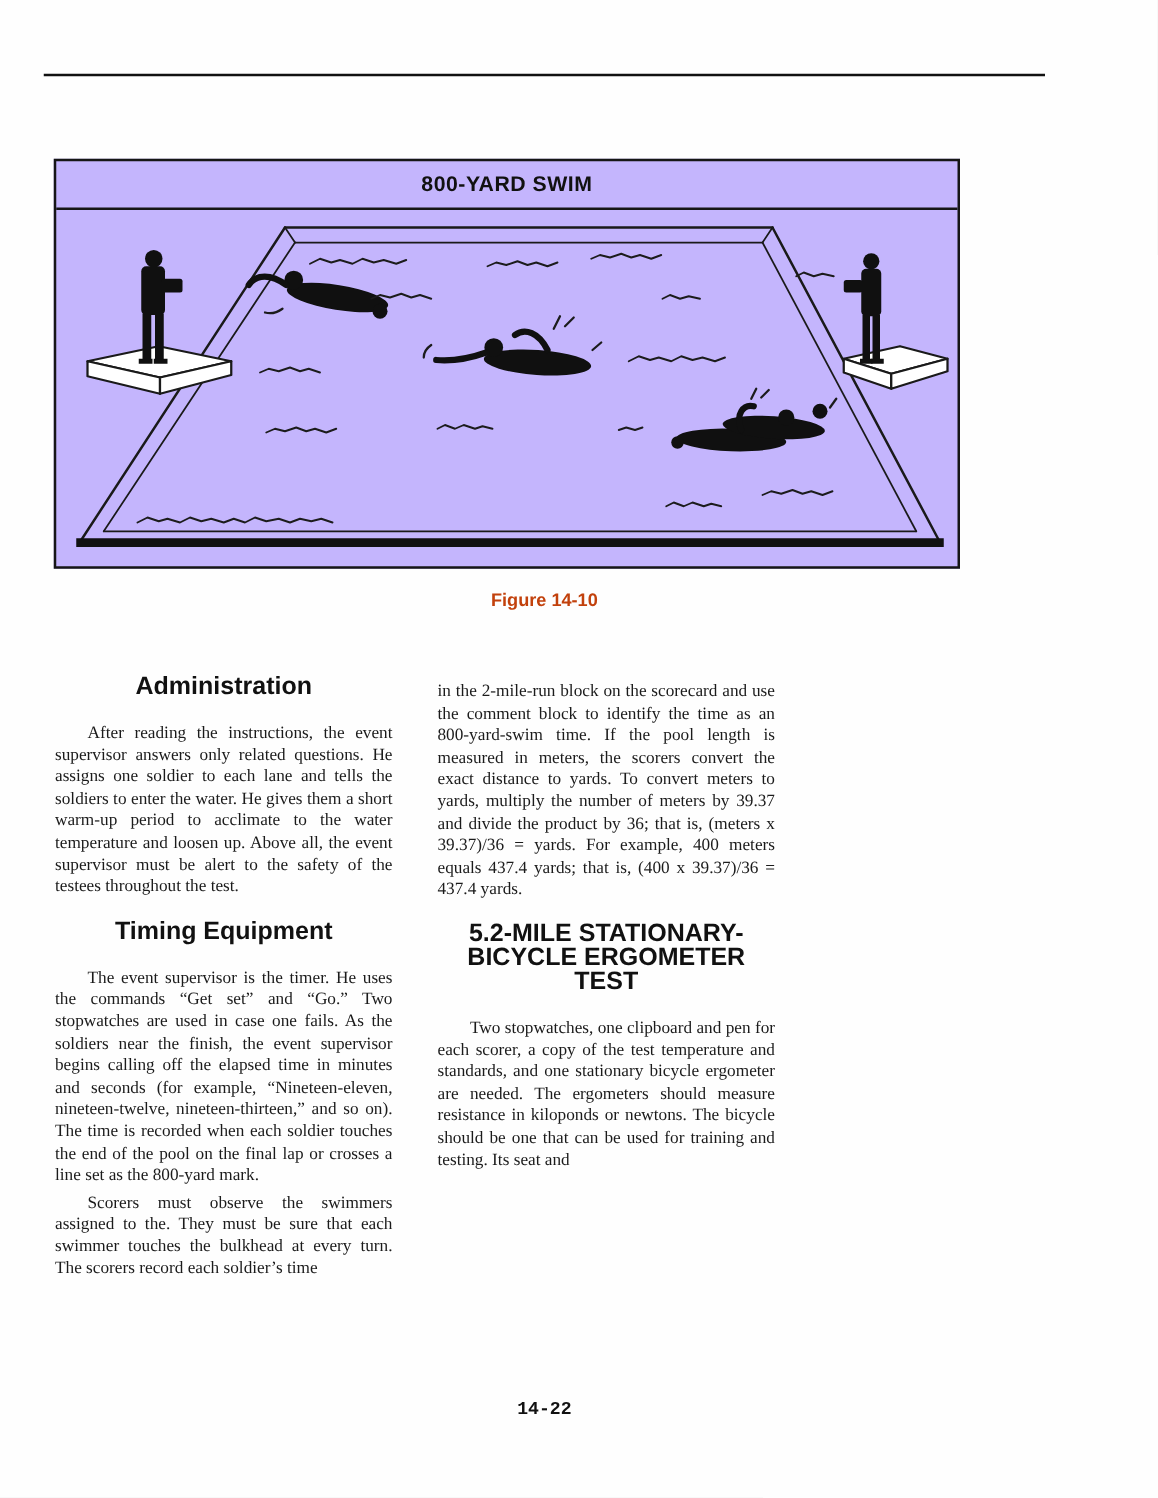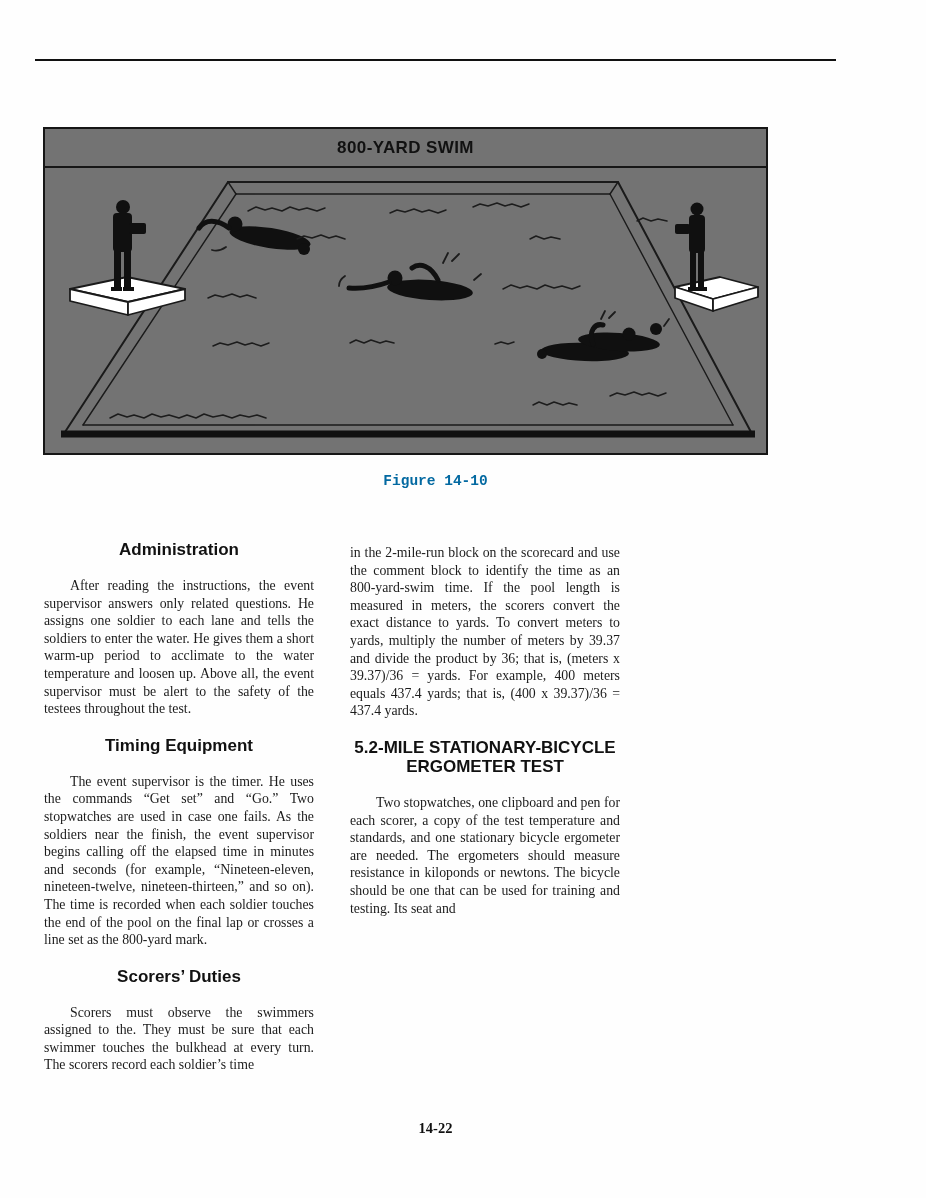--- a/index.html
+++ b/index.html
@@ -12,58 +12,58 @@
     color:#161616;
     overflow:hidden;
     margin:0 auto;
   }
   .top-rule{
     position:absolute;left:35px;top:59px;width:801px;height:2px;
     background:#111;
   }
   .figure-box{
     position:absolute;left:43px;top:127px;width:721px;height:324px;
-    border:2px solid #161616;background:#737373;
+    border:2px solid #161616;background:#c4b5fd;
   }
   .figure-title{
     height:37px;line-height:37px;border-bottom:2px solid #161616;
     text-align:center;
     font-family:"Liberation Sans","DejaVu Sans",sans-serif;
     font-weight:bold;font-size:17px;letter-spacing:.4px;color:#111;
   }
   .figure-art{display:block;width:721px;height:283px;}
   .figure-caption{
     position:absolute;left:35px;top:473px;width:801px;
     text-align:center;
-    font-family:Liberation Mono, monospace;
-    font-weight:bold;font-size:14.5px;color:#0369a1;
+    font-family:Liberation Sans, sans-serif;
+    font-weight:bold;font-size:14.5px;color:#c2410c;
   }
   .columns{
     position:absolute;left:40px;top:540px;width:584px;
     display:flex;gap:28px;
   }
   .col{width:278px;}
   .col h3{
     font-family:"Liberation Sans","DejaVu Sans",sans-serif;
-    font-weight:bold;font-size:17px;line-height:19px;
+    font-weight:bold;font-size:20px;line-height:19px;
     text-align:center;color:#111;
     margin:18px 0 18px;
   }
   .col h3:first-child{margin-top:0;}
   .col p{
     margin:4px;
     font-size:13.8px;line-height:17.6px;
     text-align:justify;text-indent:26px;
     color:#1b1b1b;
   }
   .col p.no-indent{text-indent:0;}
   .page-number{
     position:absolute;left:35px;top:1120px;width:801px;
     text-align:center;
-    font-family:Liberation Serif, serif;
+    font-family:Liberation Mono, monospace;
     font-weight:bold;font-size:14.5px;color:#111;
   }
   
   .ln{stroke:#1a1a1a;stroke-width:2;fill:none;stroke-linecap:round;}
   .ln-thin{stroke:#1a1a1a;stroke-width:1.4;fill:none;stroke-linecap:round;}
   .ln-thick{stroke:#111;stroke-width:7;fill:none;}
   .wave{stroke:#1c1c1c;stroke-width:1.5;fill:none;stroke-linecap:round;stroke-linejoin:round;}
   .solid{fill:#101010;stroke:none;}
   .limb{stroke:#101010;stroke-width:5;fill:none;stroke-linecap:round;}
   .tick{stroke:#1c1c1c;stroke-width:1.8;fill:none;stroke-linecap:round;}
@@ -179,21 +179,20 @@
   </div>
 
   <div class="figure-caption">Figure 14-10</div>
 
   <div class="columns">
     <div class="col">
       <h3>Administration</h3>
       <p>After reading the instructions, the event supervisor answers only related questions. He assigns one soldier to each lane and tells the soldiers to enter the water. He gives them a short warm-up period to acclimate to the water temperature and loosen up. Above all, the event supervisor must be alert to the safety of the testees throughout the test.</p>
       <h3>Timing Equipment</h3>
       <p>The event supervisor is the timer. He uses the commands “Get set” and “Go.” Two stopwatches are used in case one fails. As the soldiers near the finish, the event supervisor begins calling off the elapsed time in minutes and seconds (for example, “Nineteen-eleven, nineteen-twelve, nineteen-thirteen,” and so on). The time is recorded when each soldier touches the end of the pool on the final lap or crosses a line set as the 800-yard mark.</p>
-      <h3>Scorers’ Duties</h3>
       <p>Scorers must observe the swimmers assigned to the. They must be sure that each swimmer touches the bulkhead at every turn. The scorers record each soldier’s time</p>
     </div>
     <div class="col">
       <p class="no-indent">in the 2-mile-run block on the scorecard and use the comment block to identify the time as an 800-yard-swim time. If the pool length is measured in meters, the scorers convert the exact distance to yards. To convert meters to yards, multiply the number of meters by 39.37 and divide the product by 36; that is, (meters x 39.37)/36 = yards. For example, 400 meters equals 437.4 yards; that is, (400 x 39.37)/36 = 437.4 yards.</p>
       <h3>5.2-MILE STATIONARY-BICYCLE ERGOMETER TEST</h3>
       <p>Two stopwatches, one clipboard and pen for each scorer, a copy of the test temperature and standards, and one stationary bicycle ergometer are needed. The ergometers should measure resistance in kiloponds or newtons. The bicycle should be one that can be used for training and testing. Its seat and</p>
     </div>
   </div>
 
   <div class="page-number">14-22</div>

